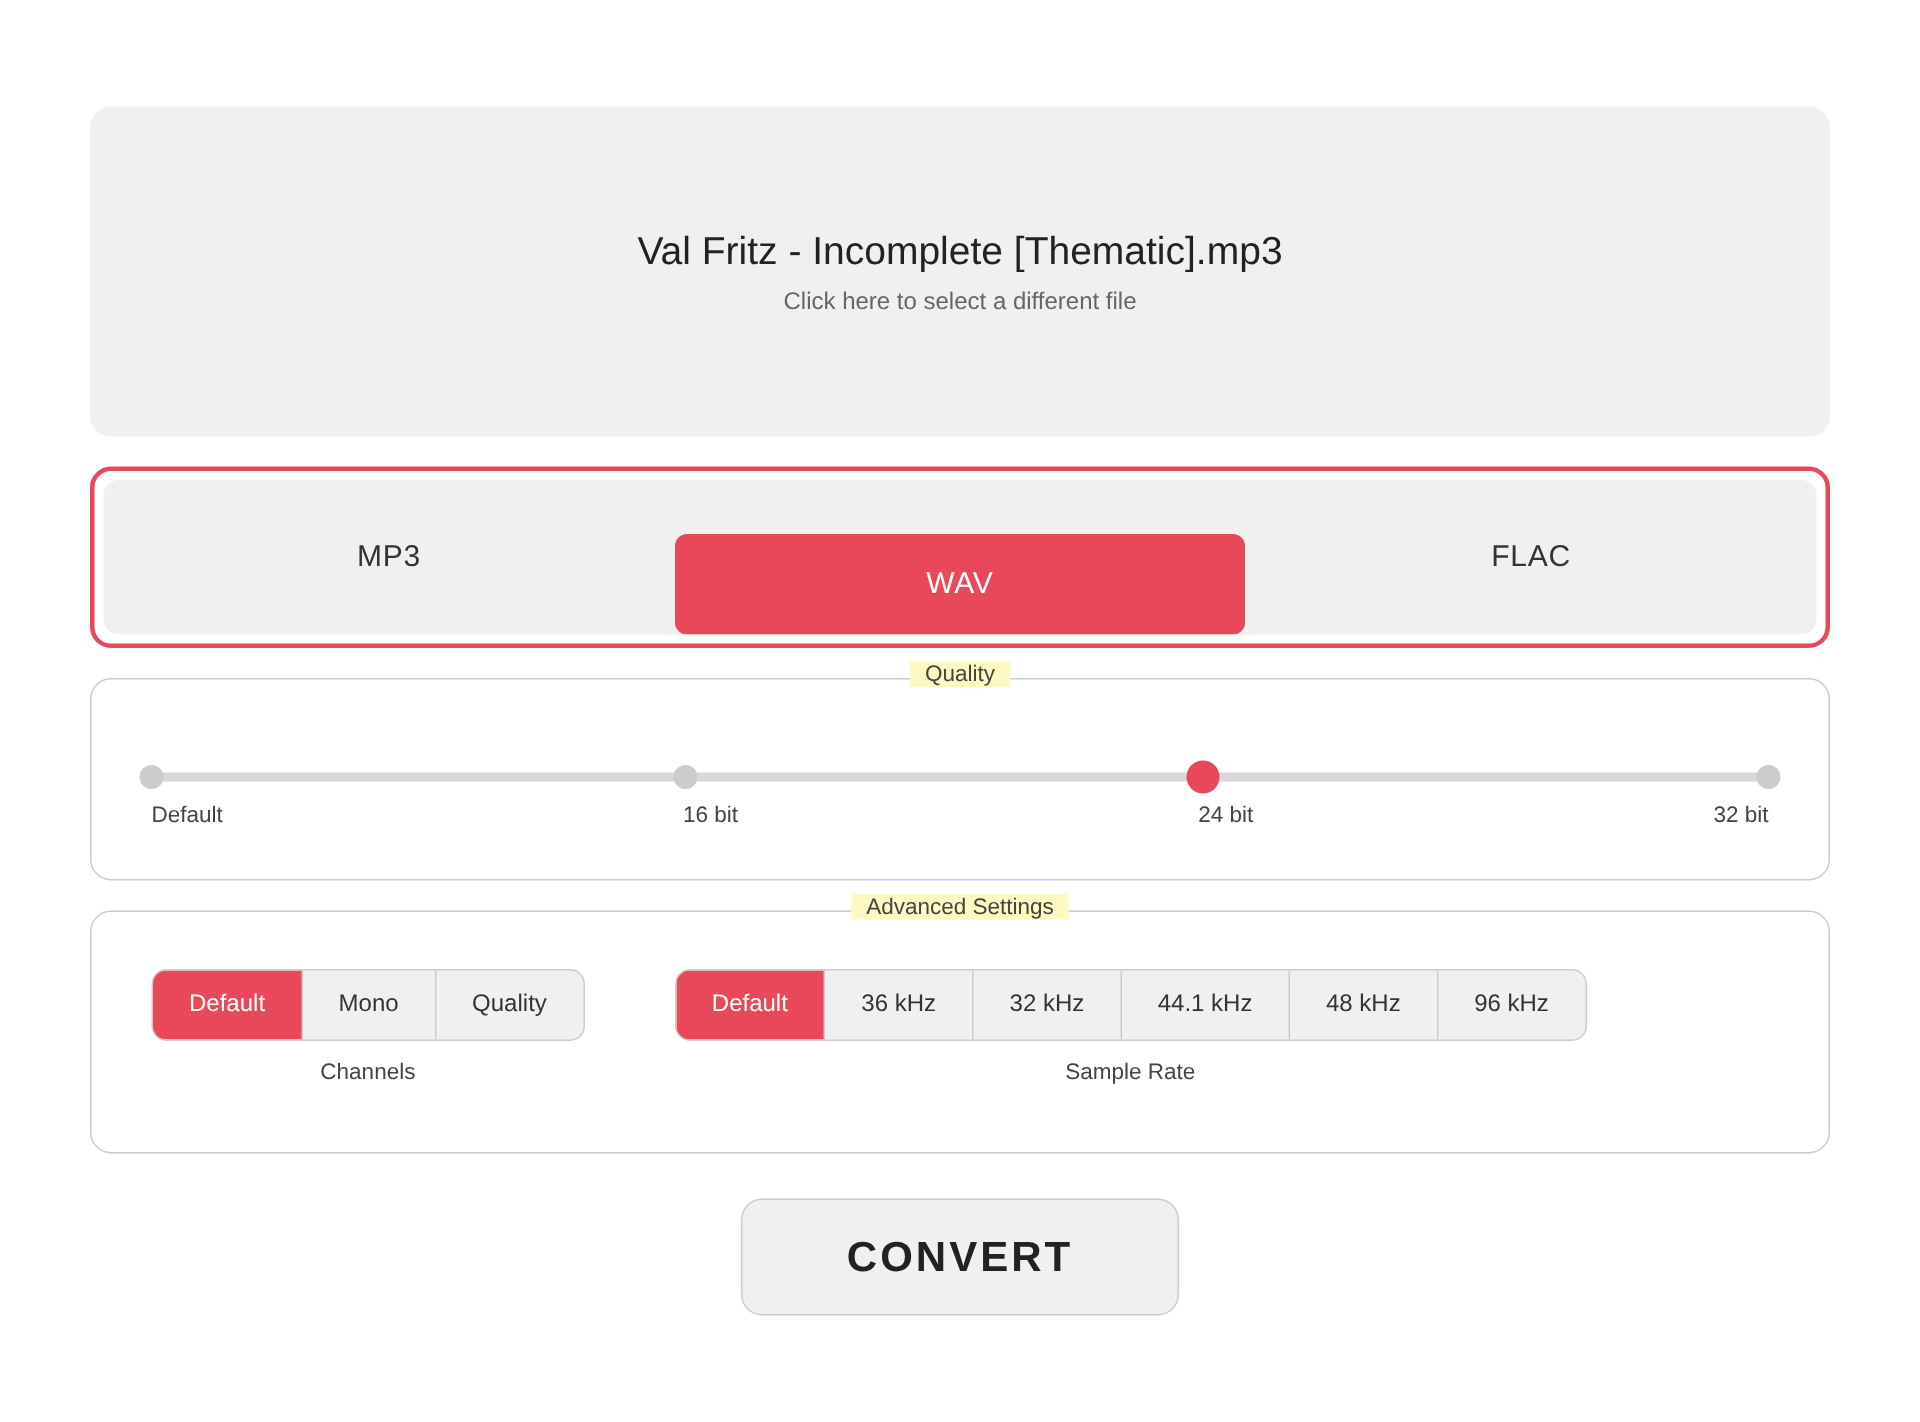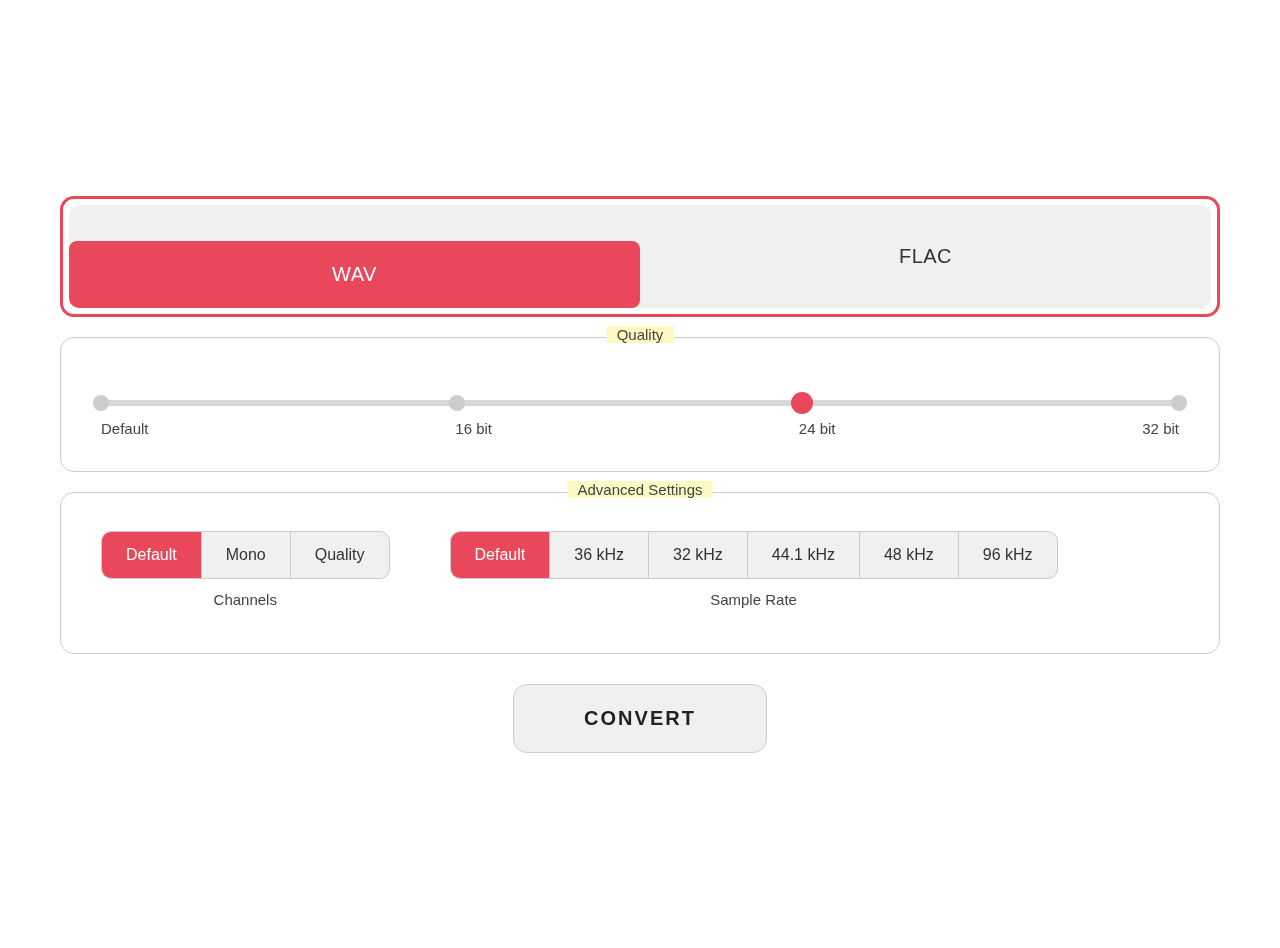--- a/index.html
+++ b/index.html
@@ -234,35 +234,40 @@
       display: flex;
       justify-content: center;
       margin-top: 10px;
     }
 
     .convert-btn {
       background: #f0f0f0;
       border: 1.5px solid #cccccc;
       border-radius: 14px;
       padding: 22px 70px;
-      font-size: 20px;
+      font-size: 28px;
       font-weight: 600;
       letter-spacing: 2px;
       cursor: pointer;
       color: #222222;
     }
   </style>
 </head>
 <body>
 
 <div class="main-container">
 
+  <div class="file-selector">
+    <div class="file-name">Val Fritz - Incomplete [Thematic].mp3</div>
+    <div class="file-subtitle">Click here to select a different file</div>
+  </div>
 
   <div class="format-selector-wrapper">
     <div class="format-selector">
+      <button class="format-btn">MP3</button>
       <button class="format-btn active">WAV</button>
       <button class="format-btn">FLAC</button>
     </div>
   </div>
 
   <div class="quality-section">
     <span class="section-label">Quality</span>
     <div class="slider-container">
       <div class="slider-track">
         <div class="slider-thumb-start"></div>

